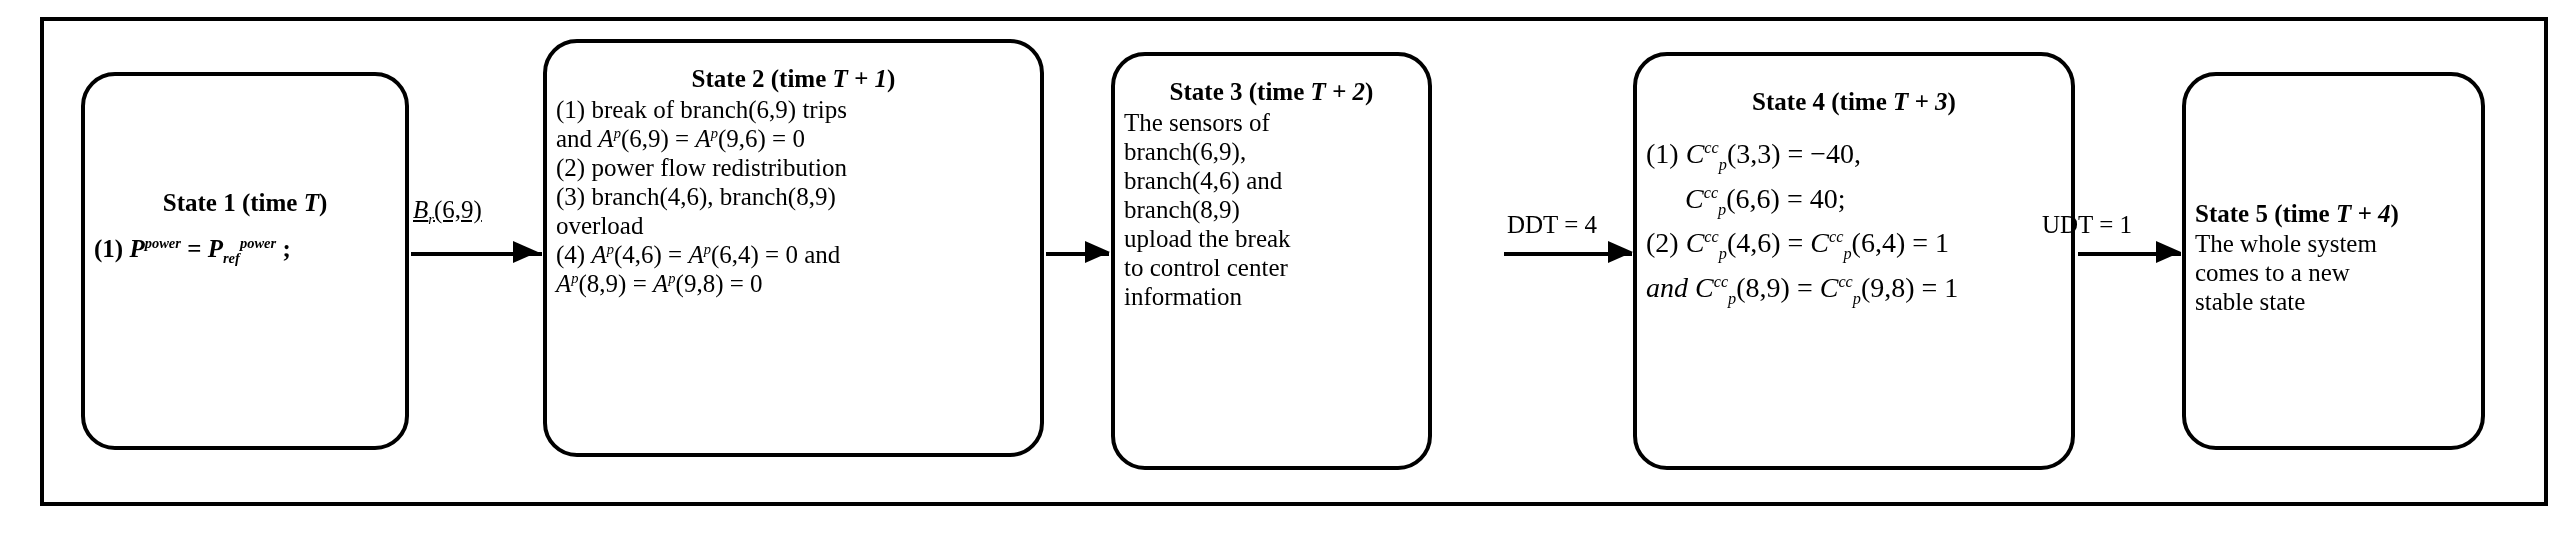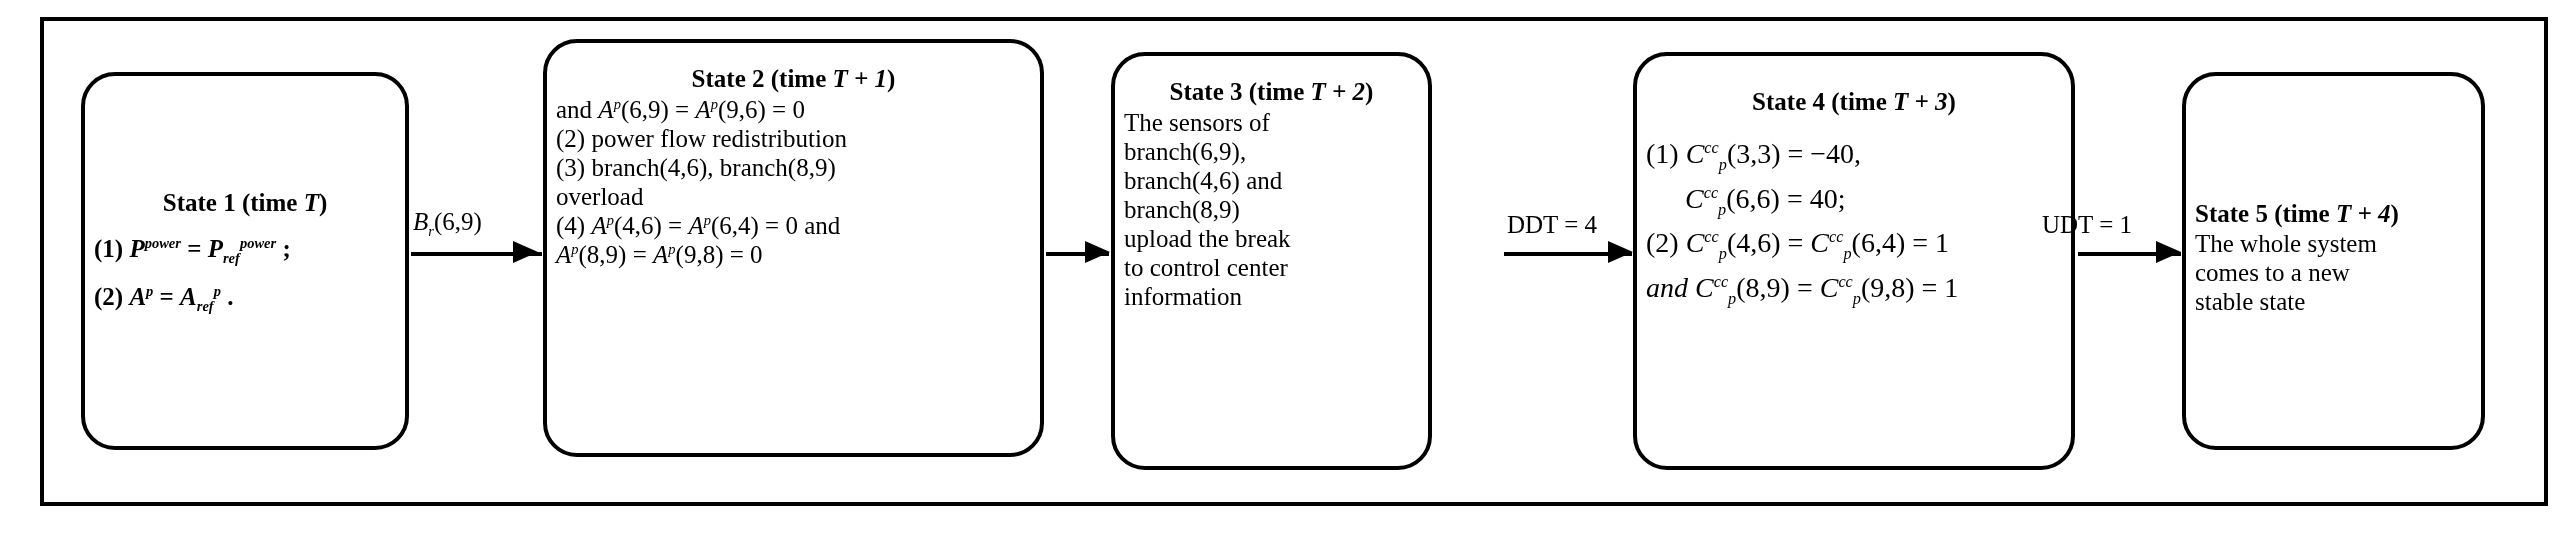--- a/index.html
+++ b/index.html
@@ -114,21 +114,21 @@
   }
   .arrow-label {
     position: absolute;
     font-size: 25px;
     white-space: nowrap;
     line-height: 1;
   }
 
   #arrow-1-line { left: 411px;  top: 252px; width: 131px; }
   #arrow-1-head { left: 513px;  top: 241px; }
-  #arrow-1-label { left: 413px; top: 209px; }
+  #arrow-1-label { left: 413px; top: 197px; text-decoration: underline; }
 
   #arrow-2-line { left: 1046px; top: 252px; width: 63px; }
   #arrow-2-head { left: 1085px; top: 241px; }
 
   #arrow-3-line { left: 1504px; top: 252px; width: 128px; }
   #arrow-3-head { left: 1608px; top: 241px; }
   #arrow-3-label { left: 1507px; top: 212px; }
 
   #arrow-4-line { left: 2078px; top: 252px; width: 103px; }
   #arrow-4-head { left: 2156px; top: 241px; }
@@ -139,29 +139,29 @@
 
 <div id="canvas">
 
   <div class="outer-frame"></div>
 
   <div class="state-box" id="box-state-1">
     <div class="state-inner">
       <div class="state-title"><span>State 1 (time </span><span class="it">T</span><span>)</span></div>
       <div class="state-body">
         <div class="line"><span>(1) </span><span class="math">P</span><sup class="math">power</sup><span> = </span><span class="math">P</span><sub class="math">ref</sub><sup class="math">power</sup><span> ;</span></div>
-        <div class="line"><span>(2) </span><span class="math">A</span><sup class="math">p</sup><span> = </span><span class="math">A</span><sub class="math">ref</sub><sup class="math">p</sup><span> .</span></div>
       </div>
     </div>
   </div>
 
   <div class="state-box" id="box-state-2">
     <div class="state-inner">
       <div class="state-title"><span>State 2 (time </span><span class="it">T + 1</span><span>)</span></div>
       <div class="state-body">
+        <div class="line">(1) break of branch(6,9) trips</div>
         <div class="line">and <span class="math">A</span><sup class="math">p</sup>(6,9) = <span class="math">A</span><sup class="math">p</sup>(9,6) = 0</div>
         <div class="line">(2) power flow redistribution</div>
         <div class="line">(3) branch(4,6), branch(8,9)</div>
         <div class="line">overload</div>
         <div class="line">(4) <span class="math">A</span><sup class="math">p</sup>(4,6) = <span class="math">A</span><sup class="math">p</sup>(6,4) = 0 and</div>
         <div class="line"><span class="math">A</span><sup class="math">p</sup>(8,9) = <span class="math">A</span><sup class="math">p</sup>(9,8) = 0</div>
       </div>
     </div>
   </div>
 

